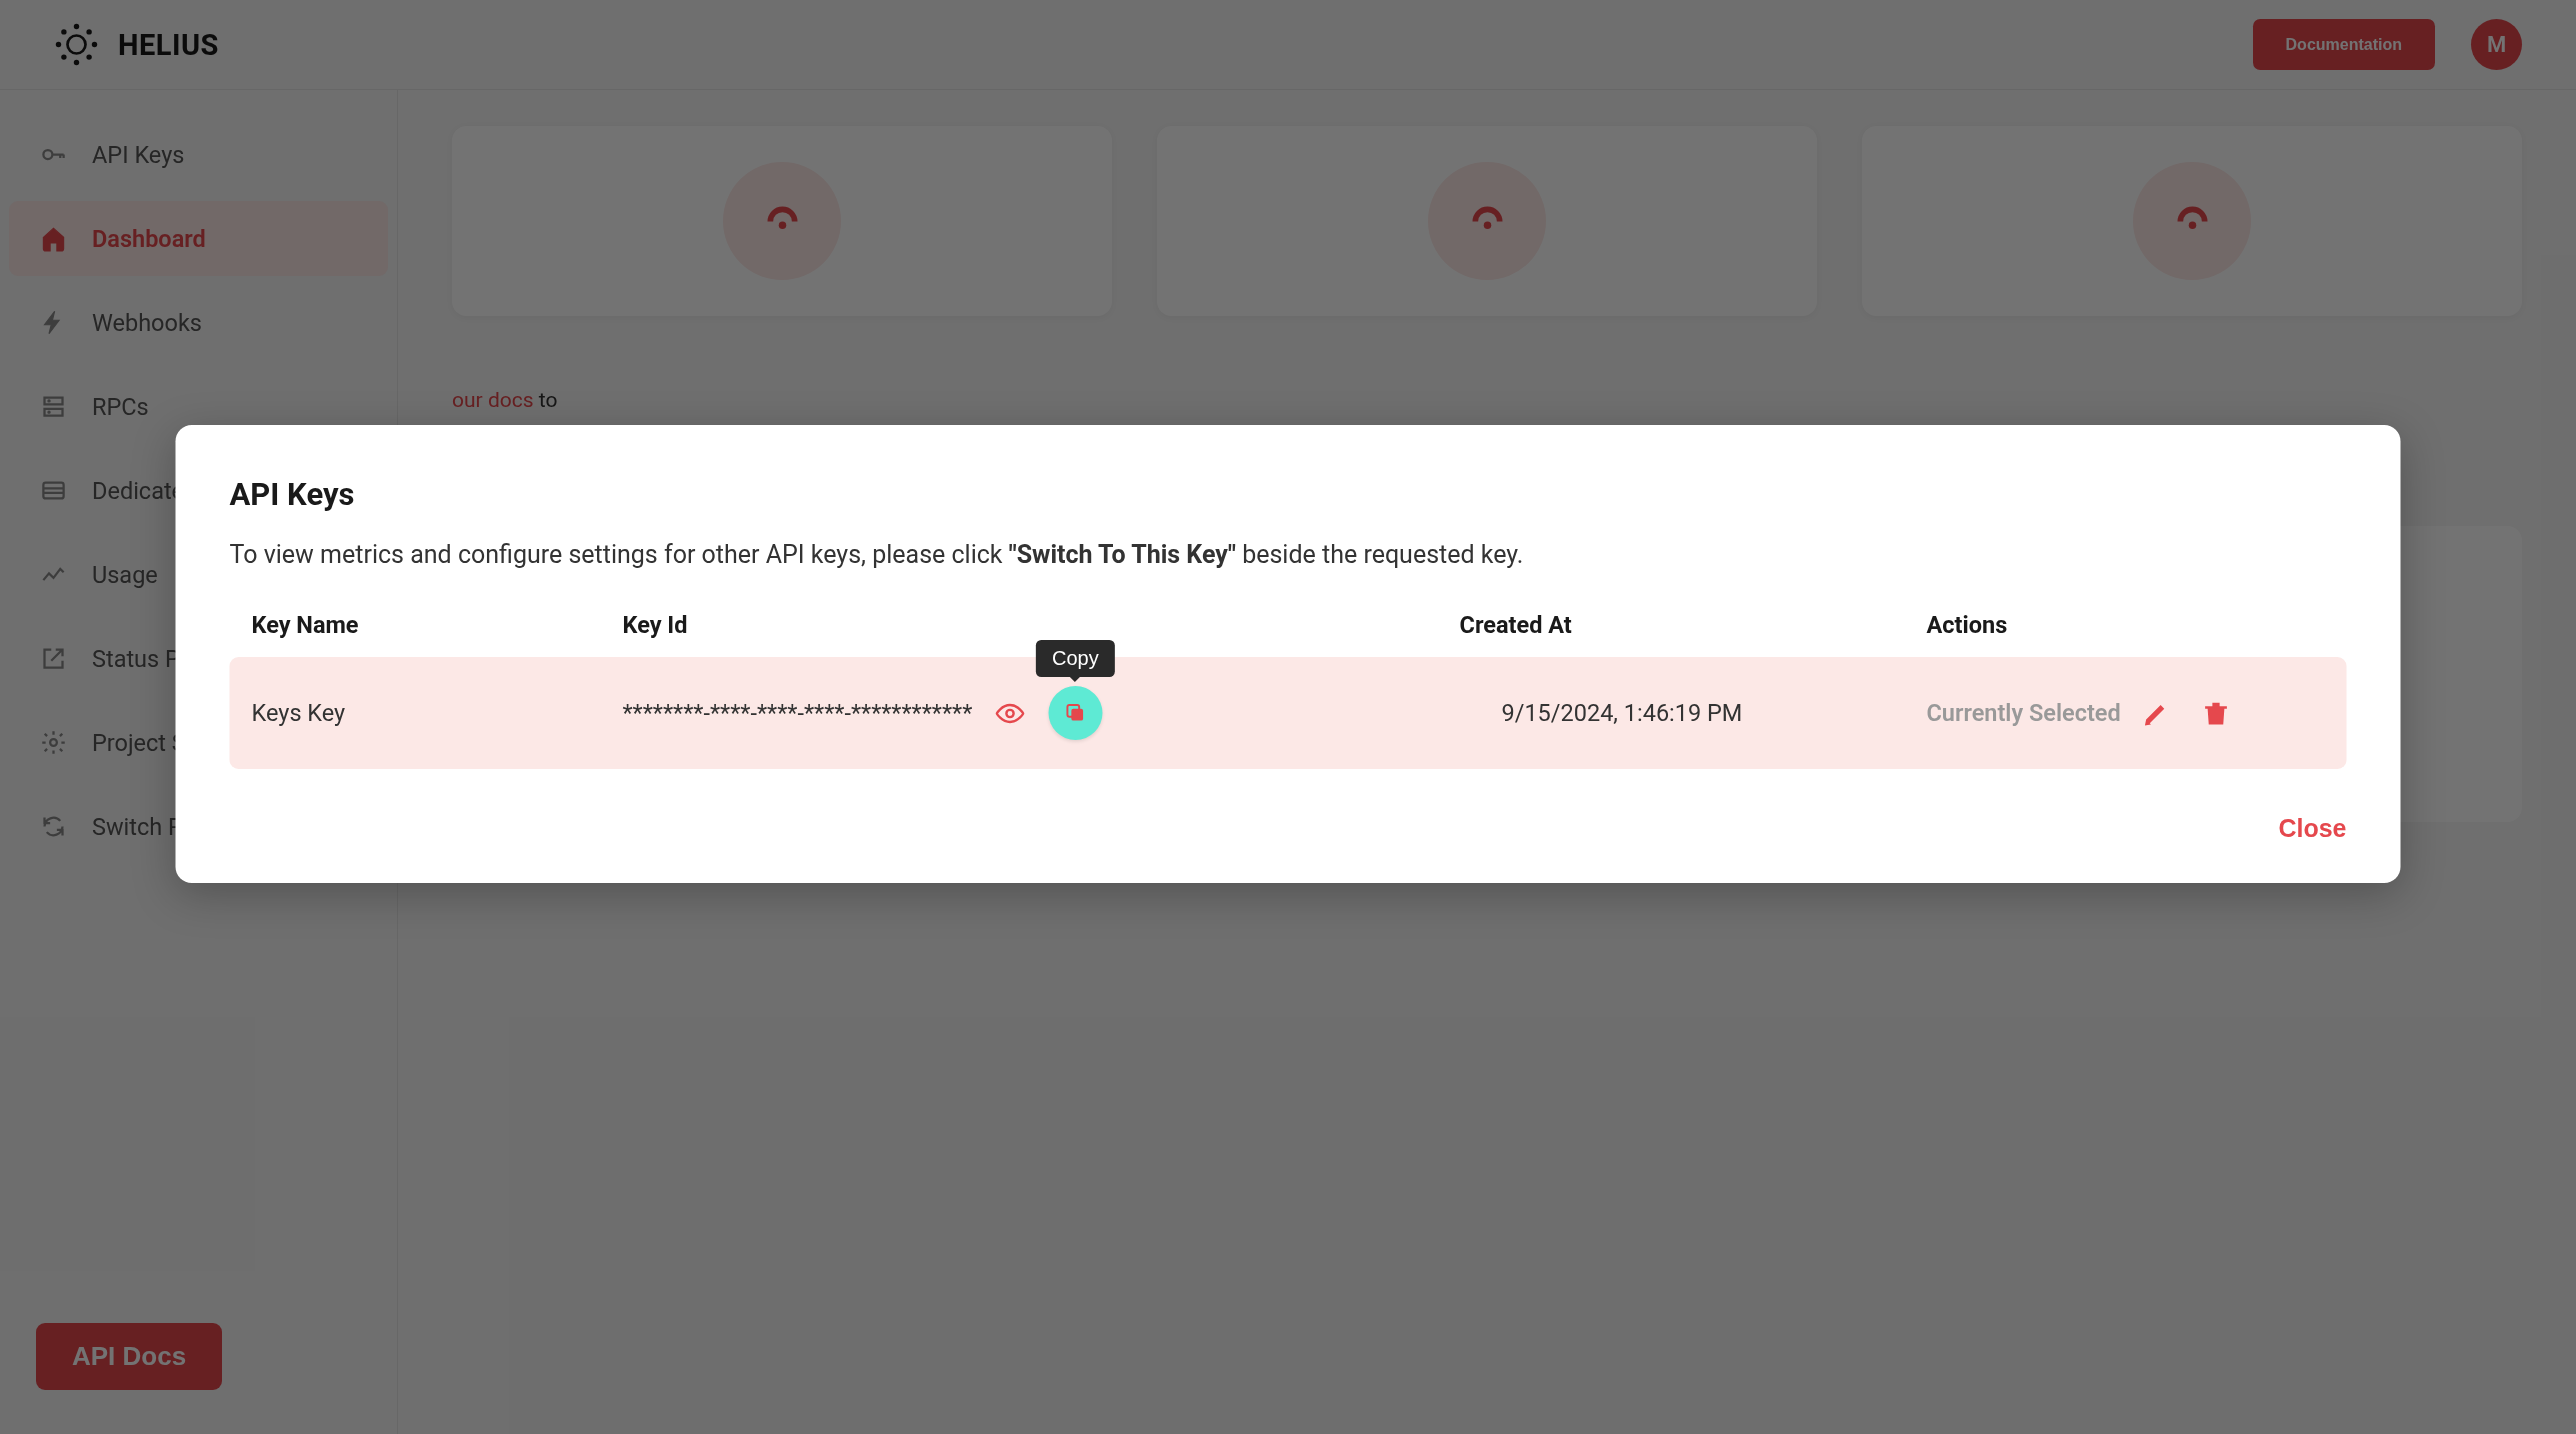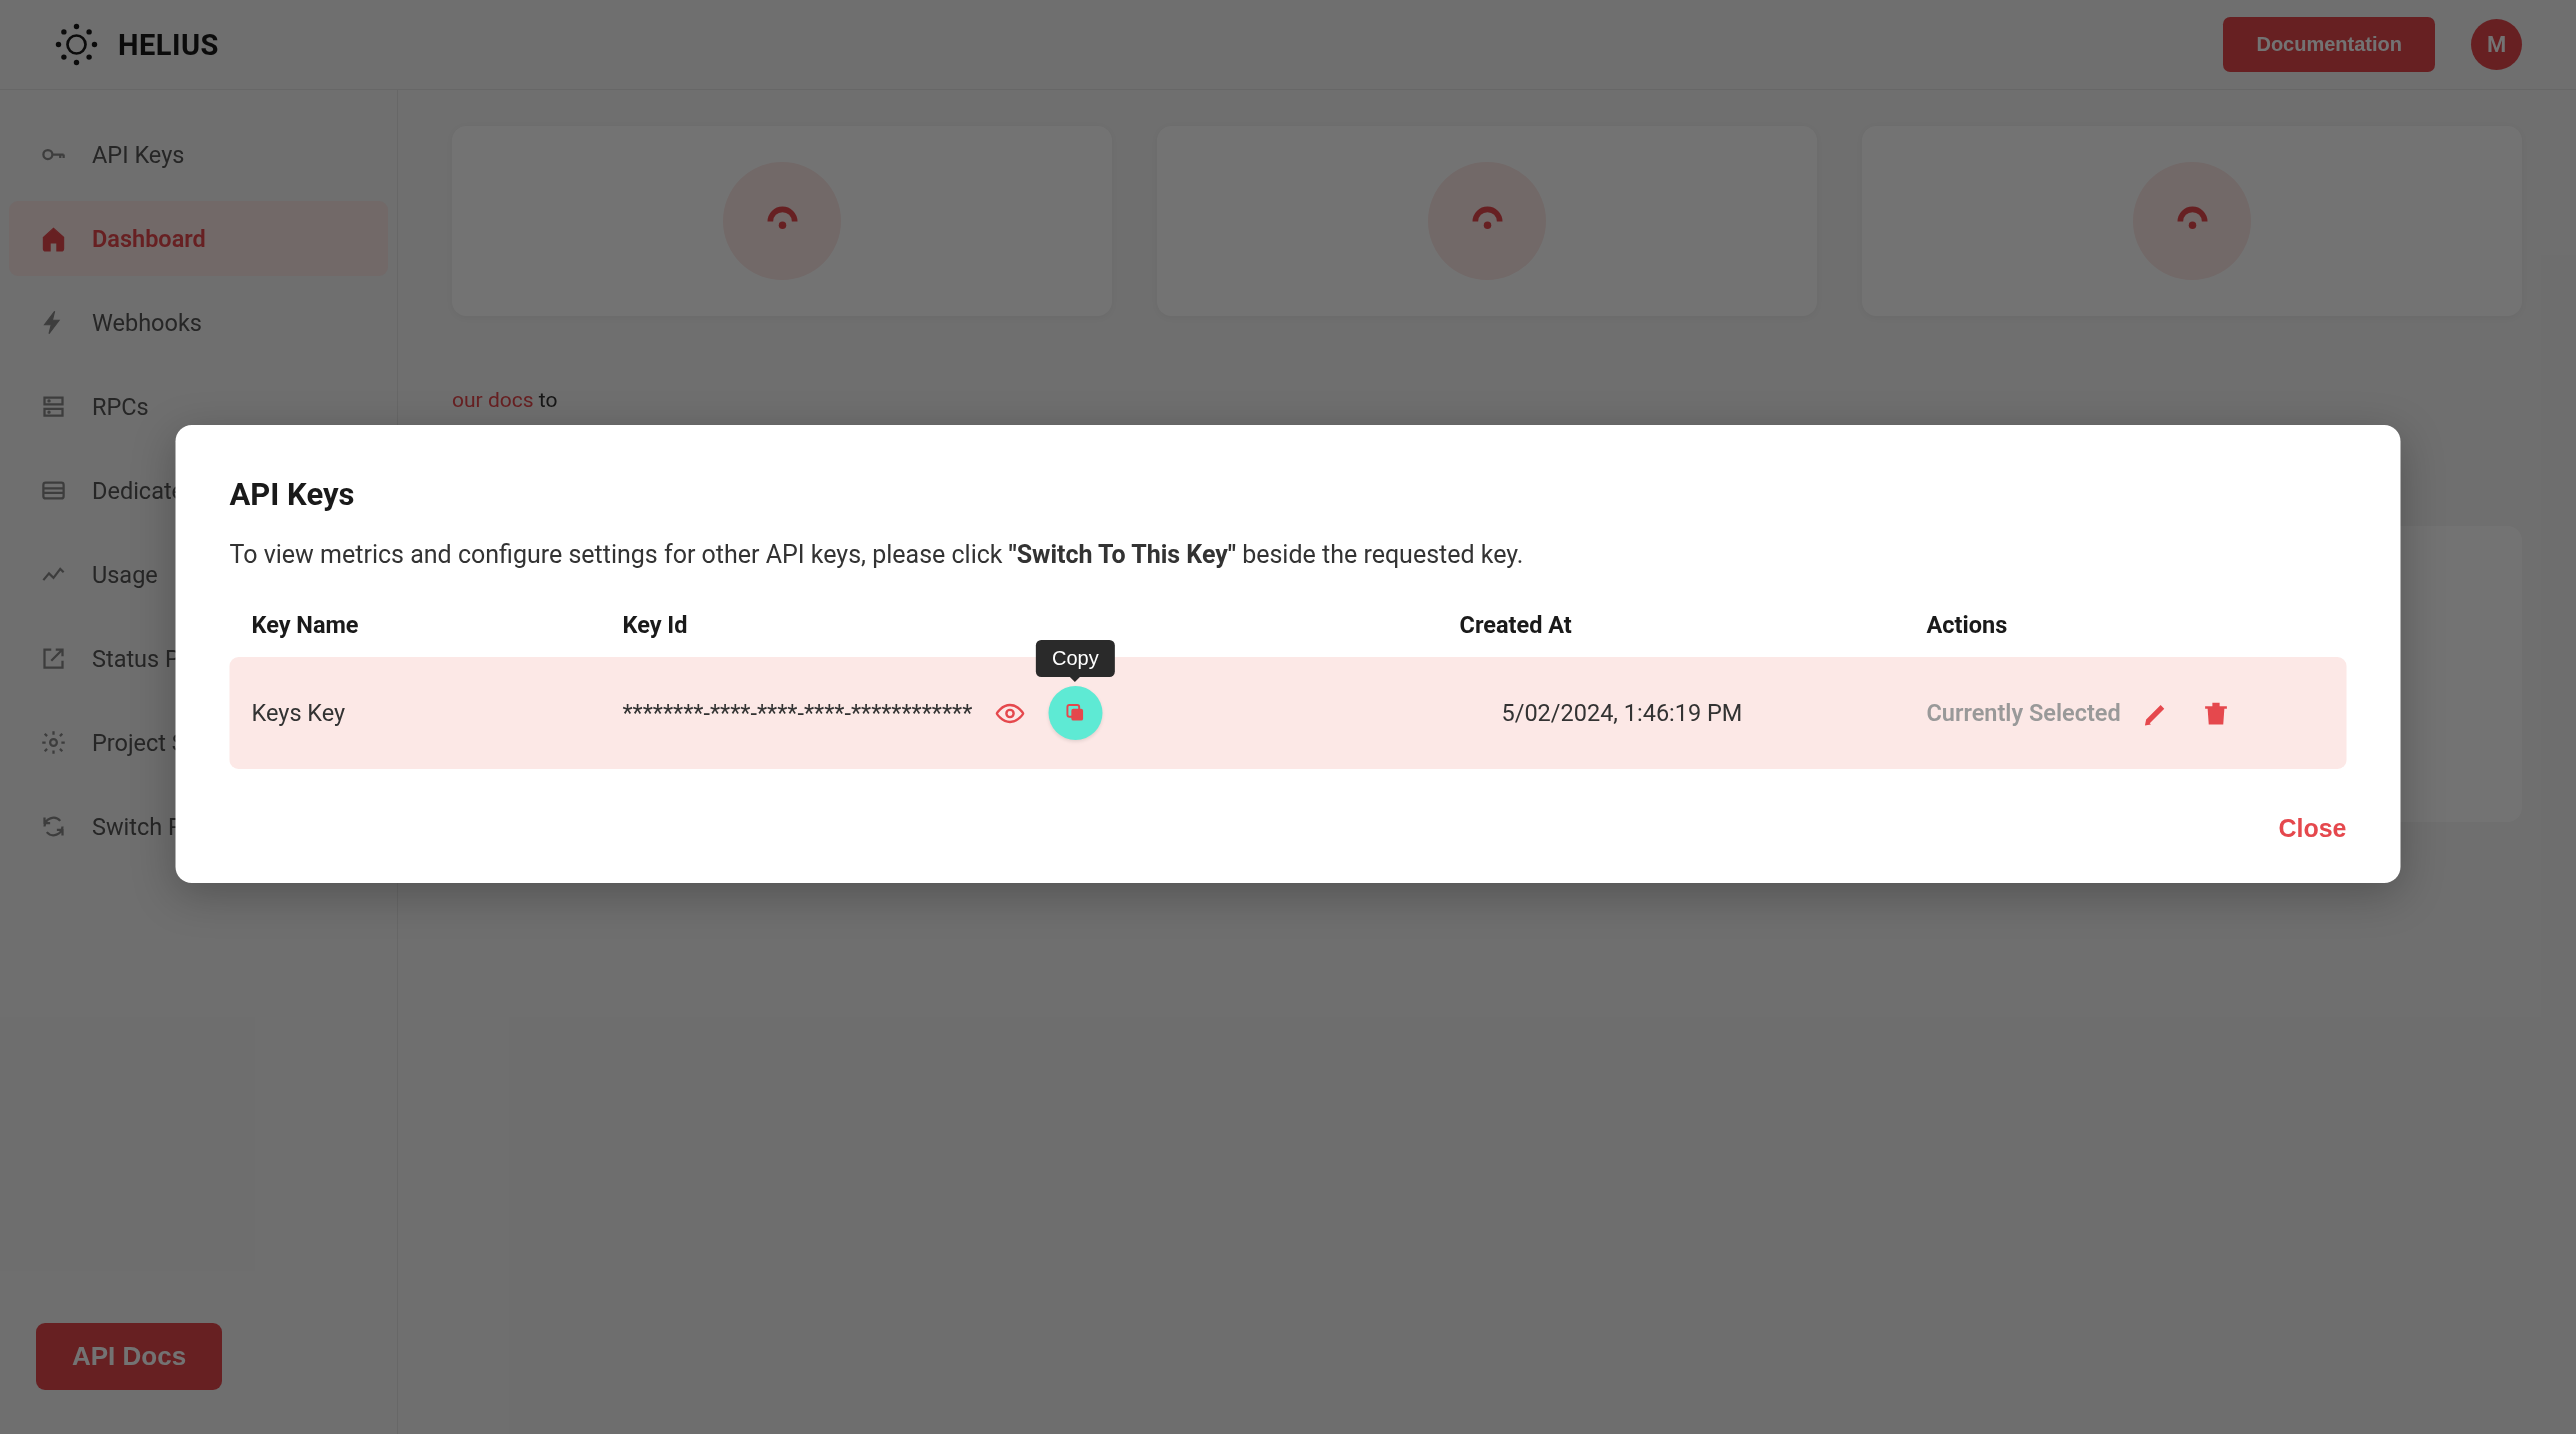--- a/index.html
+++ b/index.html
@@ -4,21 +4,21 @@
 <style>
 * { margin: 0; padding: 0; box-sizing: border-box; }
 body { font-family: -apple-system, BlinkMacSystemFont, "Segoe UI", Roboto, sans-serif; background: #f5f5f5; width: 2576px; height: 1435px; overflow: hidden; position: relative; }
 .overlay { position: absolute; inset: 0; background: rgba(0,0,0,0.55); z-index: 50; }
 .page { position: absolute; inset: 0; display: flex; flex-direction: column; }
 .topbar { height: 90px; display: flex; align-items: center; padding: 0 54px; border-bottom: 0.9px solid #e5e5e5; }
 .logo { display: flex; align-items: center; gap: 19px; }
 .logo-mark { width: 45px; height: 45px; }
 .logo-text { font-size: 29px; font-weight: 700; color: #1a1a1a; letter-spacing: 0.5px; }
 .topbar-spacer { flex: 1; }
-.doc-btn { background: #e5484d; color: #fff; padding: 16.3px 33px; border-radius: 7.2px; font-size: 20px; font-weight: 600; border: none; cursor: pointer; }
+.doc-btn { background: #e5484d; color: #fff; padding: 16.3px 33px; border-radius: 7.2px; font-size: 16px; font-weight: 600; border: none; cursor: pointer; }
 .avatar { width: 51px; height: 51px; border-radius: 50%; background: #e5484d; color: #fff; display: flex; align-items: center; justify-content: center; font-size: 22px; font-weight: 600; margin-left: 36px; }
 .body { display: flex; flex: 1; }
 .sidebar { width: 398px; border-right: 0.9px solid #e5e5e5; padding: 27px 9px; display: flex; flex-direction: column; gap: 9px; }
 .sidebar-item { display: flex; align-items: center; gap: 25px; padding: 23.5px 31px; border-radius: 9px; font-size: 23.5px; color: #555; cursor: pointer; }
 .sidebar-item.active { background: #fce8e6; color: #e5484d; font-weight: 600; }
 .sidebar-item .icon { width: 27px; height: 27px; display: flex; align-items: center; justify-content: center; }
 .sidebar-item.active .icon svg { fill: #e5484d; stroke: #e5484d; }
 .sidebar-item .icon svg { fill: #888; stroke: #888; }
 .api-docs-btn { margin-top: auto; margin-left: 27px; margin-bottom: 18px; background: #e5484d; color: #fff; padding: 18px 36px; border-radius: 9px; font-size: 26px; font-weight: 600; border: none; width: fit-content; cursor: pointer; }
 .main { flex: 1; padding: 36px 54px; overflow: hidden; }
@@ -251,21 +251,21 @@
             </svg>
         </button>
         <button class="copy-btn">
           <div class="tooltip">Copy</div>
           <svg width="23.5" height="23.5" viewBox="0 0 24 24">
               <rect x="8" y="8" width="12" height="12" rx="2" fill="#e5484d"></rect>
               <rect x="4" y="4" width="12" height="12" rx="2" fill="none" stroke="#e5484d" stroke-width="2"></rect>
             </svg>
         </button>
       </div>
-      <div class="td created">5/02/2024, 1:46:19 PM</div>
+      <div class="td created">9/15/2024, 1:46:19 PM</div>
       <div class="td actions">
         <span class="currently">Currently Selected</span>
         <button class="edit-btn">
           <svg width="29" height="29" viewBox="0 0 24 24">
               <path d="M3 17l3 3 12-12-3-3L3 17zM2 22l5-1-4-4z" fill="#e5484d"></path>
             </svg>
         </button>
         <button class="delete-btn">
           <svg width="29" height="29" viewBox="0 0 24 24">
               <path d="M5 7h14l-1 14H6L5 7zM9 3h6v3H9zM3 6h18v2H3z" fill="#e5484d"></path>

